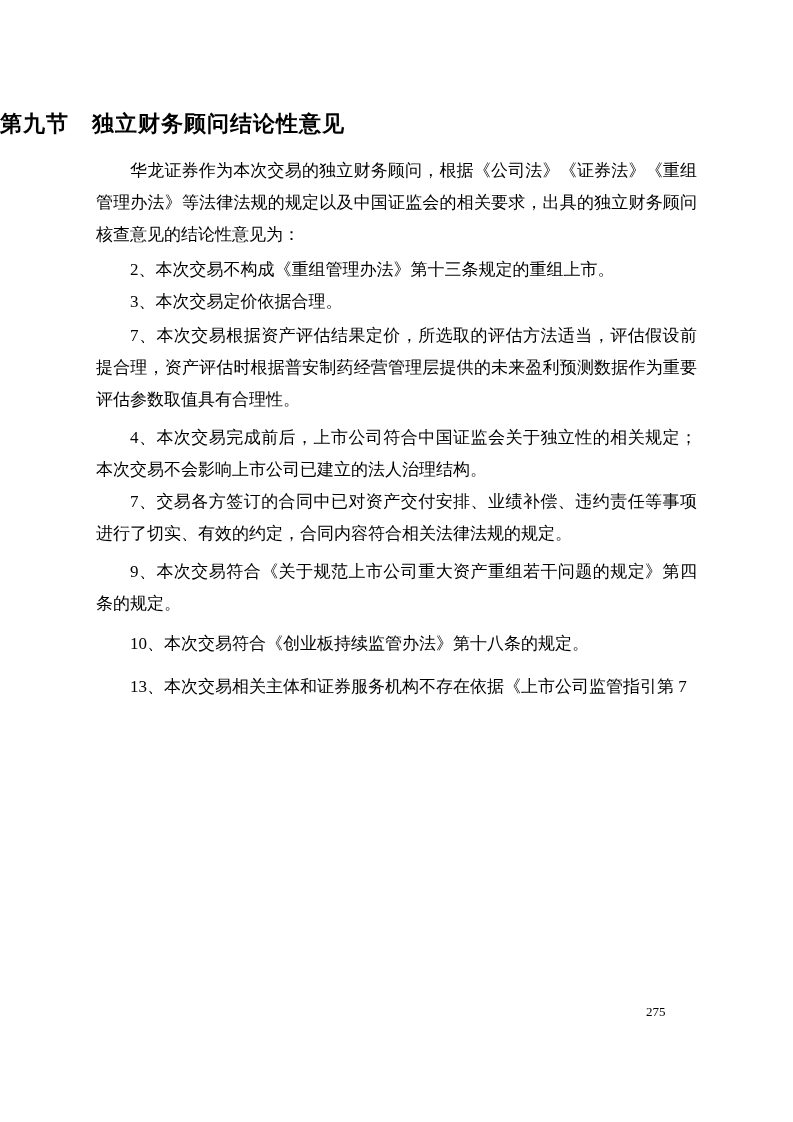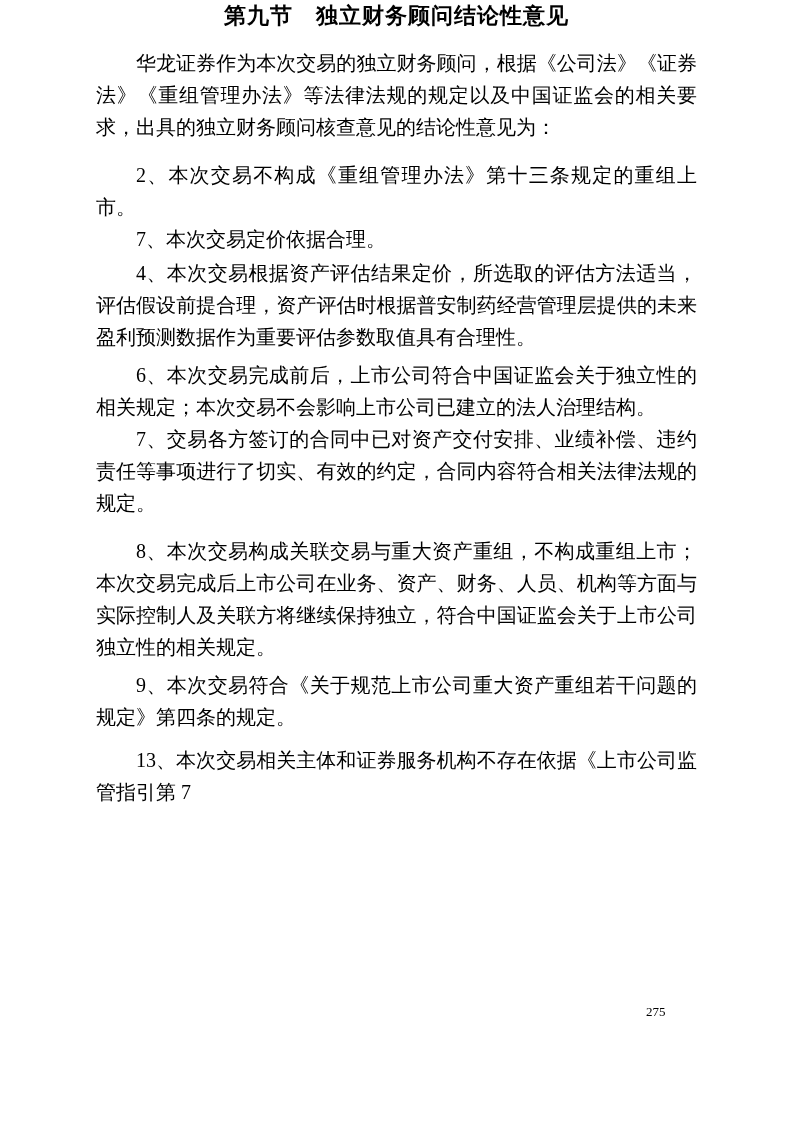--- a/index.html
+++ b/index.html
@@ -13,44 +13,45 @@
     height: 1122px;
     margin: 0 auto;
     background: #ffffff;
     color: #000000;
     font-family: "Liberation Serif", "DejaVu Serif", serif;
     overflow: hidden;
     box-sizing: border-box;
   }
   .doc-title {
     margin: 0;
-    text-align: center;
+    padding-top: 108px;
+    text-align: left;
     font-family: "Liberation Sans", "DejaVu Sans", sans-serif;
     font-weight: 700;
     font-size: 22px;
     line-height: 32px;
     letter-spacing: 1px;
     white-space: pre;
   }
   .doc-body {
     margin: 0 96px;
     width: 601px;
   }
   .para {
     margin: 0;
-    font-size: 20px;
+    font-size: 17px;
     line-height: 32px;
     text-align: justify;
     text-indent: 2em;
     word-break: break-all;
   }
   .mt0  { margin-top: 0; }
   .mt1  { margin-top: 1px; }
   .mt2  { margin-top: 2px; }
-  .mt3  { margin-top: 16px; }
+  .mt3  { margin-top: 3px; }
   .mt6  { margin-top: 6px; }
   .mt8  { margin-top: 8px; }
   .mt9  { }
   .mt10 { margin-top: 10px; }
   .mt11 { margin-top: 11px; }
   .mt14 { margin-top: 6px; }
   .mt15 { margin-top: 15px; }
   .page-number {
     position: absolute;
     left: 646px;
@@ -64,24 +65,24 @@
 </head>
 <body>
 
 <div class="page">
 
   <h1 class="doc-title">第九节　独立财务顾问结论性意见</h1>
 
   <div class="doc-body">
     <p class="para mt15">华龙证券作为本次交易的独立财务顾问，根据《公司法》《证券法》《重组管理办法》等法律法规的规定以及中国证监会的相关要求，出具的独立财务顾问核查意见的结论性意见为：</p>
     <p class="para mt3">2、本次交易不构成《重组管理办法》第十三条规定的重组上市。</p>
-    <p class="para mt0">7、本次交易定价依据合理。</p>
-    <p class="para mt2">4、本次交易根据资产评估结果定价，所选取的评估方法适当，评估假设前提合理，资产评估时根据普安制药经营管理层提供的未来盈利预测数据作为重要评估参数取值具有合理性。</p>
-    <p class="para mt6">6、本次交易完成前后，上市公司符合中国证监会关于独立性的相关规定；本次交易不会影响上市公司已建立的法人治理结构。</p>
+    <p class="para mt0">3、本次交易定价依据合理。</p>
+    <p class="para mt2">7、本次交易根据资产评估结果定价，所选取的评估方法适当，评估假设前提合理，资产评估时根据普安制药经营管理层提供的未来盈利预测数据作为重要评估参数取值具有合理性。</p>
+    <p class="para mt6">4、本次交易完成前后，上市公司符合中国证监会关于独立性的相关规定；本次交易不会影响上市公司已建立的法人治理结构。</p>
     <p class="para mt9">7、交易各方签订的合同中已对资产交付安排、业绩补偿、违约责任等事项进行了切实、有效的约定，合同内容符合相关法律法规的规定。</p>
-    <p class="para mt3">8、本次交易构成关联交易与重大资产重组，不构成重组上市；本次交易完成后上市公司在业务、资产、财务、人员、机构等方面与实际控制人及关联方将继续保持独立，符合中国证监会关于上市公司独立性的相关规定。</p>
     <p class="para mt14">9、本次交易符合《关于规范上市公司重大资产重组若干问题的规定》第四条的规定。</p>
+    <p class="para mt8">10、本次交易符合《创业板持续监管办法》第十八条的规定。</p>
     <p class="para mt11">13、本次交易相关主体和证券服务机构不存在依据《上市公司监管指引第 7</p>
   </div>
 
   <div class="page-number">275</div>
 
 </div>
 
 </body></html>

